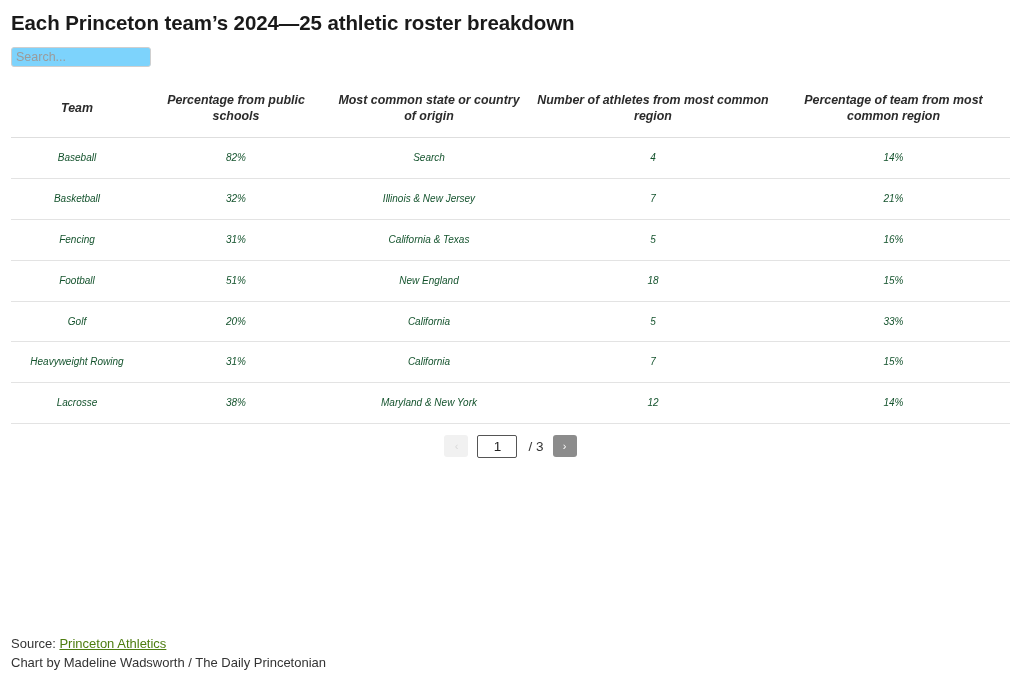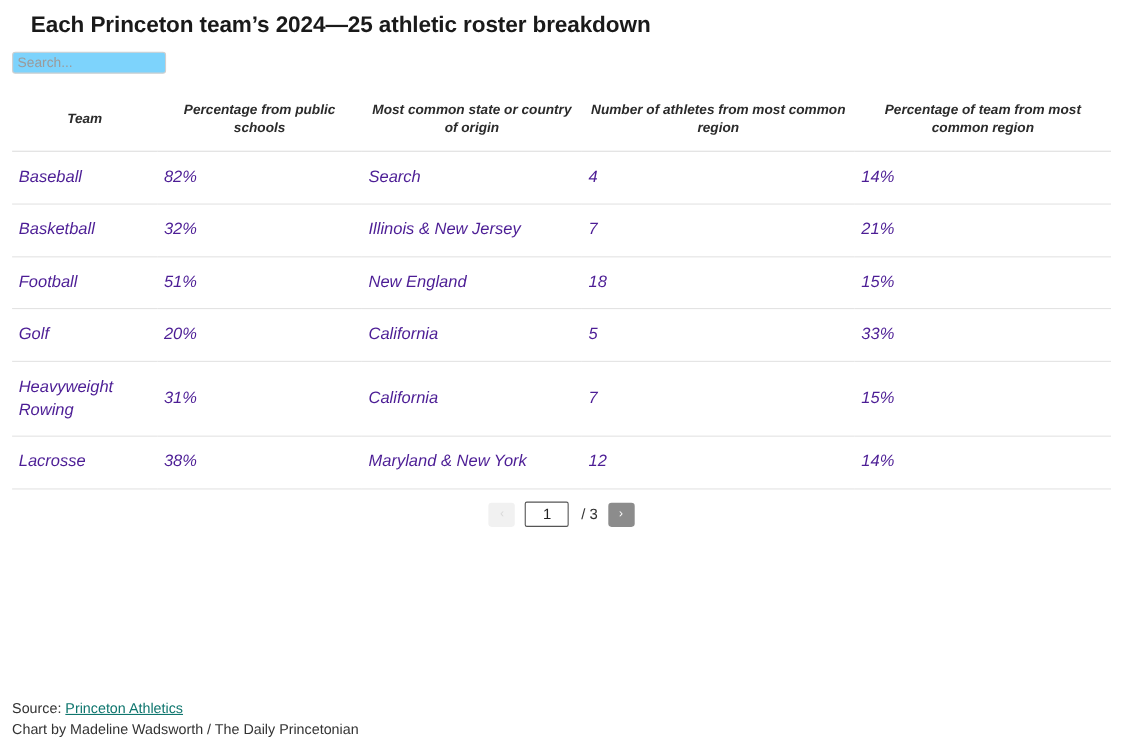--- a/index.html
+++ b/index.html
@@ -14,21 +14,21 @@
     overflow: hidden;
   }
   .page {
     position: relative;
     width: 1020px;
     height: 685px;
     padding: 0;
   }
   .title {
     margin: 0;
-    padding: 11px 0 0 28px;
+    padding: 11px 0 0 11px;
     font-size: 20.5px;
     font-weight: bold;
     letter-spacing: -0.1px;
     color: #1a1a1a;
     line-height: 1.2;
   }
   .search-wrap {
     padding: 11px 0 0 11px;
   }
   .search-input {
@@ -58,23 +58,24 @@
     font-size: 12.4px;
     font-weight: bold;
     color: #2b2b2b;
     line-height: 1.32;
     padding: 9px 6px 13px 6px;
     text-align: center;
     vertical-align: middle;
     border-bottom: 1px solid #dedede;
   }
   table.data td {
-    font-size: 15px;
+    font-size: 10px;
     font-weight: normal;
-    color: #4c1d95;
+    color: #14532d;
+    text-align: center;
     vertical-align: middle;
     padding: 13px 6px;
     line-height: 1.38;
     border-bottom: 1px solid #e3e3e3;
   }
   col.c-team  { width: 132px; }
   col.c-pct   { width: 186px; }
   col.c-state { width: 200px; }
   col.c-num   { width: 248px; }
   col.c-pct2  { width: 233px; }
@@ -130,21 +131,21 @@
 
   .footer {
     position: absolute;
     left: 11px;
     bottom: 13px;
     font-size: 13px;
     color: #333333;
     line-height: 1.48;
   }
   .footer a {
-    color: #0f766e;
+    color: #4d7c0f;
     text-decoration: underline;
   }
 </style>
 </head>
 <body>
 
 <div class="page">
 
   <h1 class="title">Each Princeton team’s 2024—25 athletic roster breakdown</h1>
 
@@ -179,20 +180,27 @@
           <td>14%</td>
         </tr>
         <tr>
           <td>Basketball</td>
           <td>32%</td>
           <td>Illinois &amp; New Jersey</td>
           <td>7</td>
           <td>21%</td>
         </tr>
         <tr>
+          <td>Fencing</td>
+          <td>31%</td>
+          <td>California &amp; Texas</td>
+          <td>5</td>
+          <td>16%</td>
+        </tr>
+        <tr>
           <td>Football</td>
           <td>51%</td>
           <td>New England</td>
           <td>18</td>
           <td>15%</td>
         </tr>
         <tr>
           <td>Golf</td>
           <td>20%</td>
           <td>California</td>

